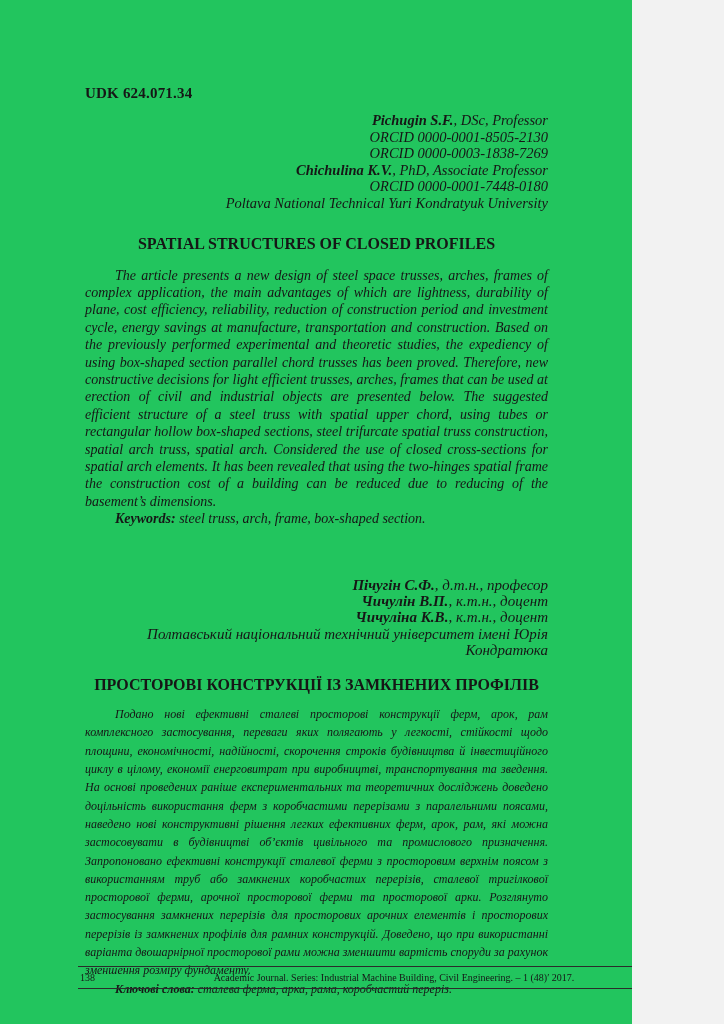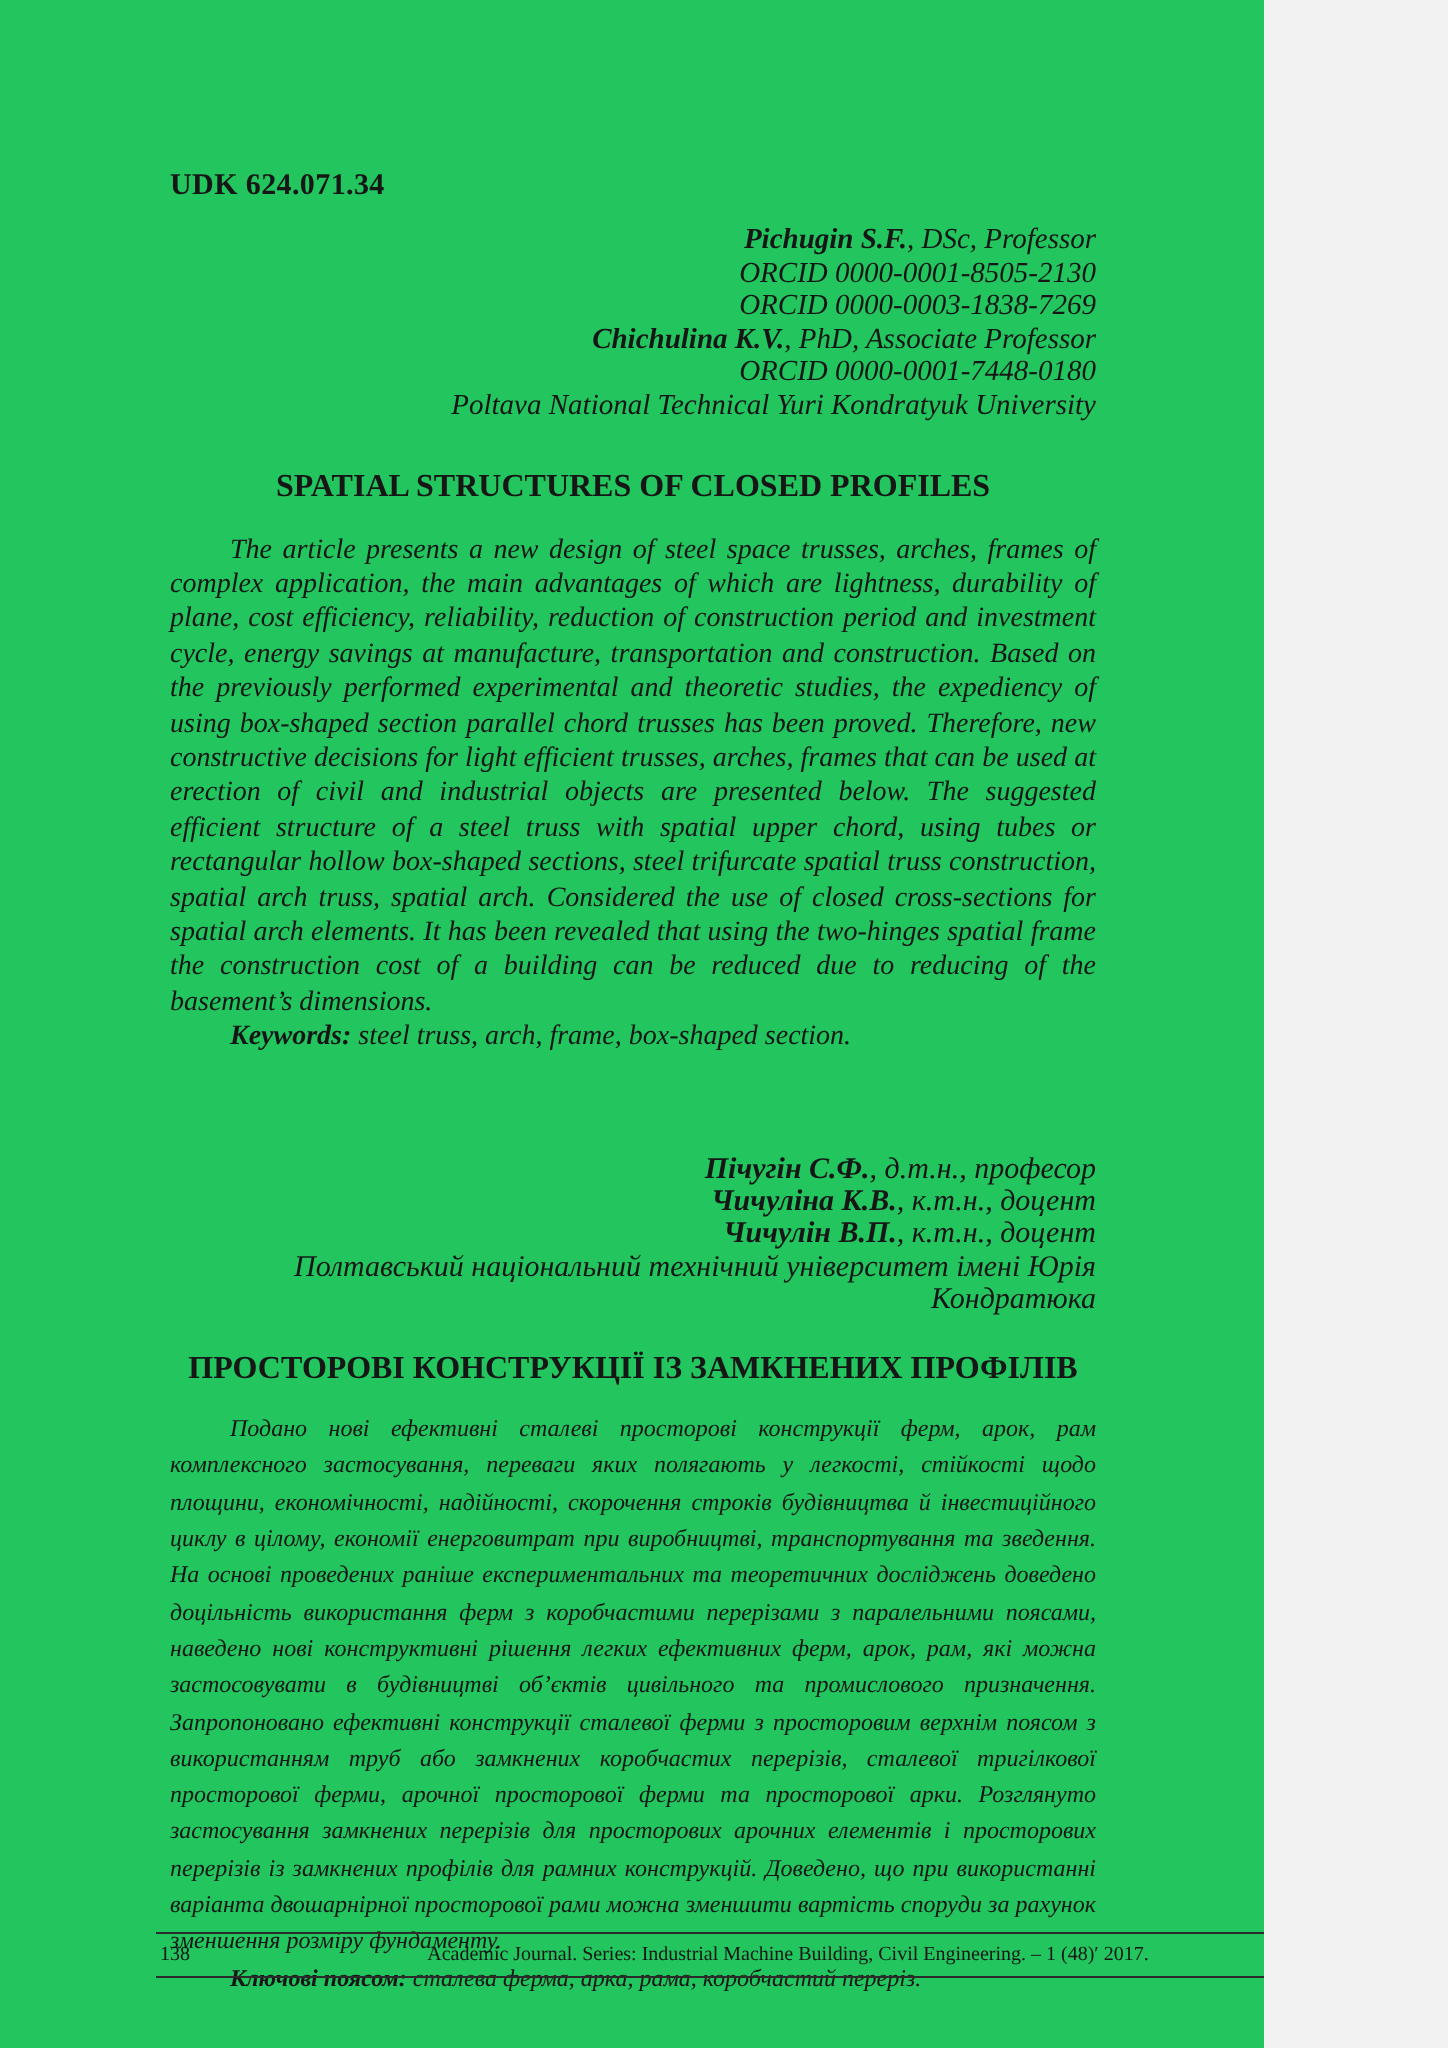--- a/index.html
+++ b/index.html
@@ -106,28 +106,28 @@
     <div>Poltava National Technical Yuri Kondratyuk University</div>
   </div>
 
   <div class="article-title title-en">SPATIAL STRUCTURES OF CLOSED PROFILES</div>
 
   <p class="abstract abstract-en">The article presents a new design of steel space trusses, arches, frames of complex application, the main advantages of which are lightness, durability of plane, cost efficiency, reliability, reduction of construction period and investment cycle, energy savings at manufacture, transportation and construction. Based on the previously performed experimental and theoretic studies, the expediency of using box-shaped section parallel chord trusses has been proved. Therefore, new constructive decisions for light efficient trusses, arches, frames that can be used at erection of civil and industrial objects are presented below. The suggested efficient structure of a steel truss with spatial upper chord, using tubes or rectangular hollow box-shaped sections, steel trifurcate spatial truss construction, spatial arch truss, spatial arch. Considered the use of closed cross-sections for spatial arch elements. It has been revealed that using the two-hinges spatial frame the construction cost of a building can be reduced due to reducing of the basement’s dimensions.</p>
   <p class="abstract abstract-en keywords-line"><span class="kw-label">Keywords:</span><span> steel truss, arch, frame, box-shaped section.</span></p>
 
   <div class="authors-block authors-ua">
     <div><span class="author-name">Пічугін С.Ф.</span><span>, д.т.н., професор</span></div>
+    <div><span class="author-name">Чичулін В.П.</span><span>, к.т.н., доцент</span></div>
     <div><span class="author-name">Чичуліна К.В.</span><span>, к.т.н., доцент</span></div>
-    <div><span class="author-name">Чичулін В.П.</span><span>, к.т.н., доцент</span></div>
     <div>Полтавський національний технічний університет імені Юрія Кондратюка</div>
   </div>
 
   <div class="article-title title-ua">ПРОСТОРОВІ КОНСТРУКЦІЇ ІЗ ЗАМКНЕНИХ ПРОФІЛІВ</div>
 
   <p class="abstract abstract-ua">Подано нові ефективні сталеві просторові конструкції ферм, арок, рам комплексного застосування, переваги яких полягають у легкості, стійкості щодо площини, економічності, надійності, скорочення строків будівництва й інвестиційного циклу в цілому, економії енерговитрат при виробництві, транспортування та зведення. На основі проведених раніше експериментальних та теоретичних досліджень доведено доцільність використання ферм з коробчастими перерізами з паралельними поясами, наведено нові конструктивні рішення легких ефективних ферм, арок, рам, які можна застосовувати в будівництві об’єктів цивільного та промислового призначення. Запропоновано ефективні конструкції сталевої ферми з просторовим верхнім поясом з використанням труб або замкнених коробчастих перерізів, сталевої тригілкової просторової ферми, арочної просторової ферми та просторової арки. Розглянуто застосування замкнених перерізів для просторових арочних елементів і просторових перерізів із замкнених профілів для рамних конструкцій. Доведено, що при використанні варіанта двошарнірної просторової рами можна зменшити вартість споруди за рахунок зменшення розміру фундаменту.</p>
-  <p class="abstract abstract-ua keywords-line"><span class="kw-label">Ключові поясом:</span><span> сталева ферма, арка, рама, коробчастий переріз.</span></p>
+  <p class="abstract abstract-ua keywords-line"><span class="kw-label">Ключові слова:</span><span> сталева ферма, арка, рама, коробчастий переріз.</span></p>
 
   <div class="footer">
     <div class="footer-page">138</div>
     <div class="footer-journal">Academic Journal. Series: Industrial Machine Building, Civil Engineering. – 1 (48)′ 2017.</div>
   </div>
 
 </div>
 
 </body></html>

